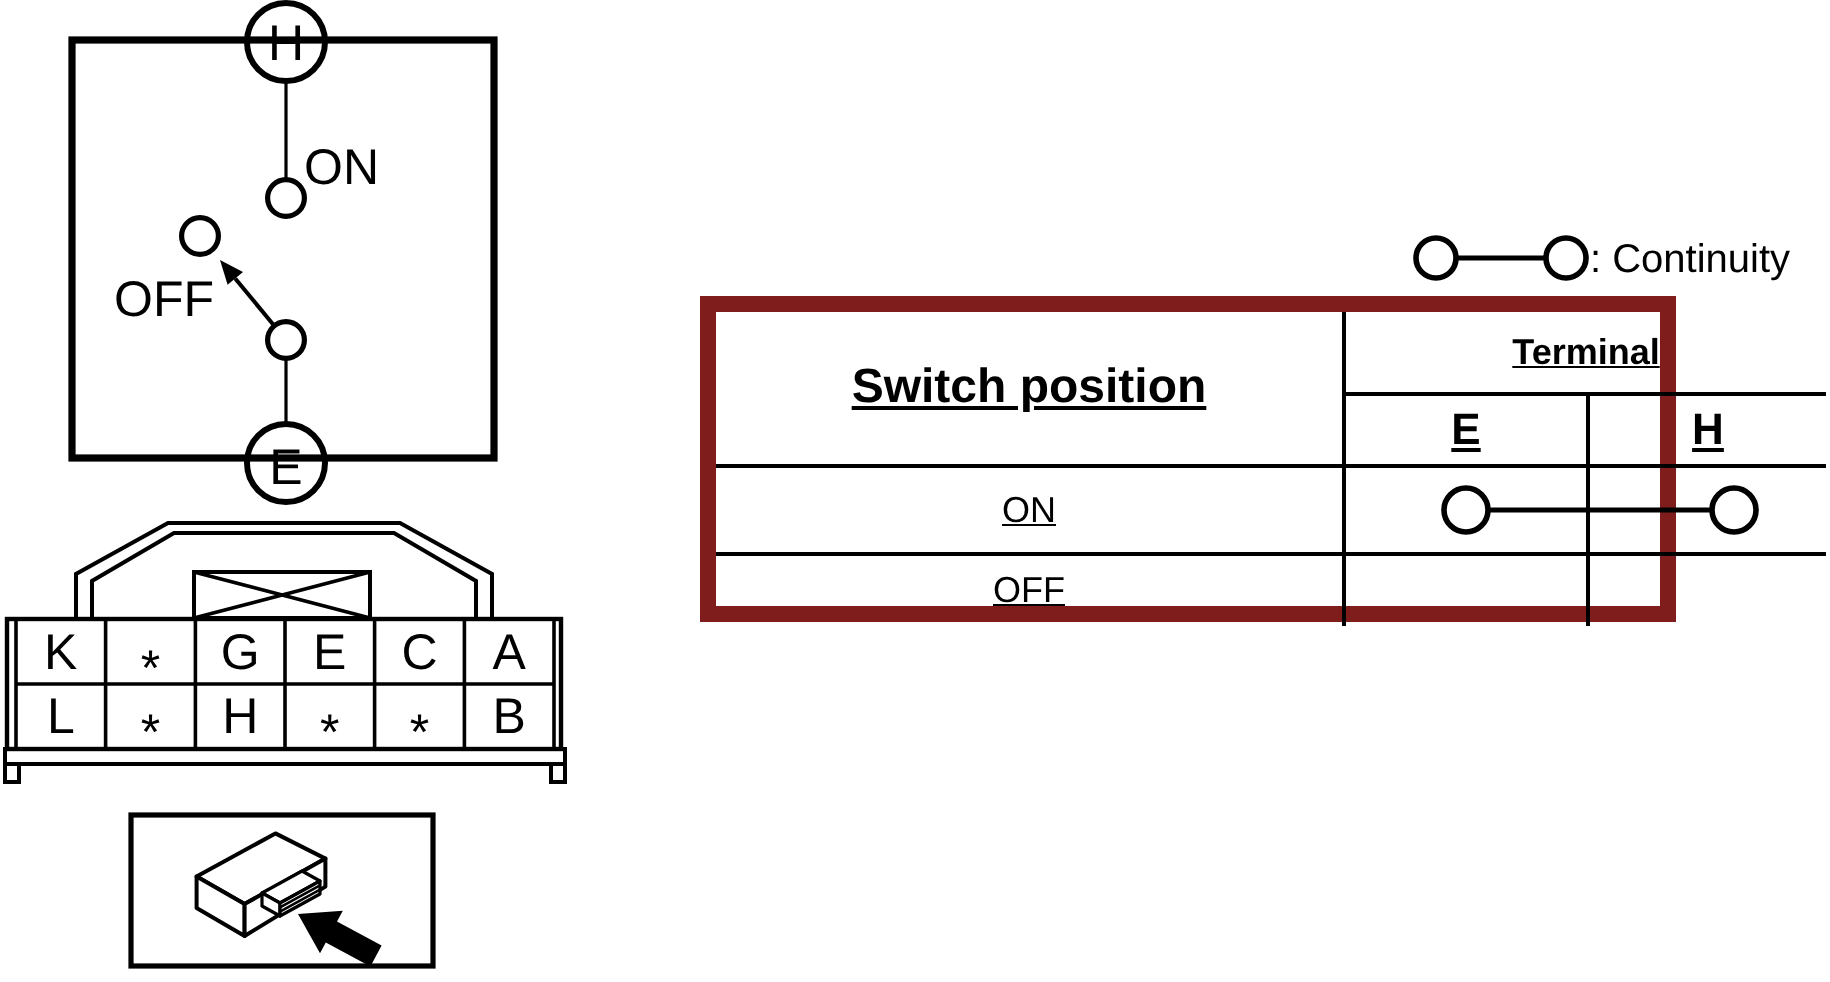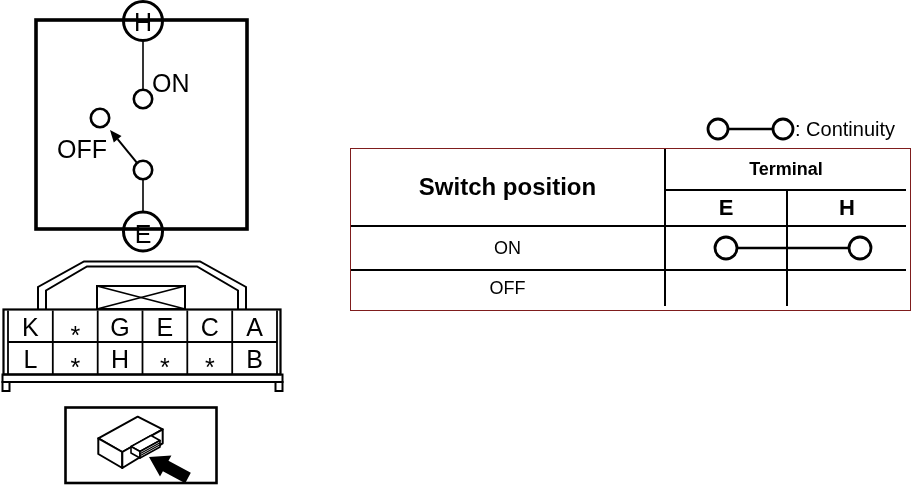--- a/index.html
+++ b/index.html
@@ -8,24 +8,25 @@
     font-family:"Liberation Sans",sans-serif;color:#000;overflow:hidden;
   }
   svg{font-family:"Liberation Sans",sans-serif;}
   .left-svg{position:absolute;left:0;top:0;}
   .sw-label{font-size:25px;fill:#000;}
   .circ-letter{font-size:25px;fill:#000;}
   .pin-letter{font-size:25px;fill:#000;}
   .legend{position:absolute;left:695px;top:112px;width:220px;height:34px;text-align:right;}
   .legend text{font-size:20px;fill:#000;}
   .ctable{
-    position:absolute;left:350px;top:148px;width:561px;height:163px;
-    border:1px solid #7f1d1d;box-sizing:border-box;background:#fff;
+    position:absolute;left:350px;top:148px;width:488px;height:163px;
+    border:8px solid #7f1d1d;box-sizing:border-box;background:#fff;
     display:grid;grid-template-columns:315px 122px 118px;
     grid-template-rows:42px 36px 44px 35px;
+    text-decoration:underline;
   }
   .cell{display:flex;align-items:center;justify-content:center;box-sizing:border-box;font-size:18px;}
   .bold{font-weight:bold;}
   .c-sp{grid-area:1/1/3/2;border-right:2px solid #000;border-bottom:2px solid #000;font-size:24px;}
   .c-term{grid-area:1/2/2/4;border-bottom:2px solid #000;}
   .c-e{grid-area:2/2/3/3;border-right:2px solid #000;border-bottom:2px solid #000;font-size:22px;}
   .c-h{grid-area:2/3/3/4;border-bottom:2px solid #000;font-size:22px;}
   .c-on{grid-area:3/1/4/2;border-right:2px solid #000;border-bottom:2px solid #000;}
   .c-on-e{grid-area:3/2/4/3;border-right:2px solid #000;border-bottom:2px solid #000;}
   .c-on-h{grid-area:3/3/4/4;border-bottom:2px solid #000;}

